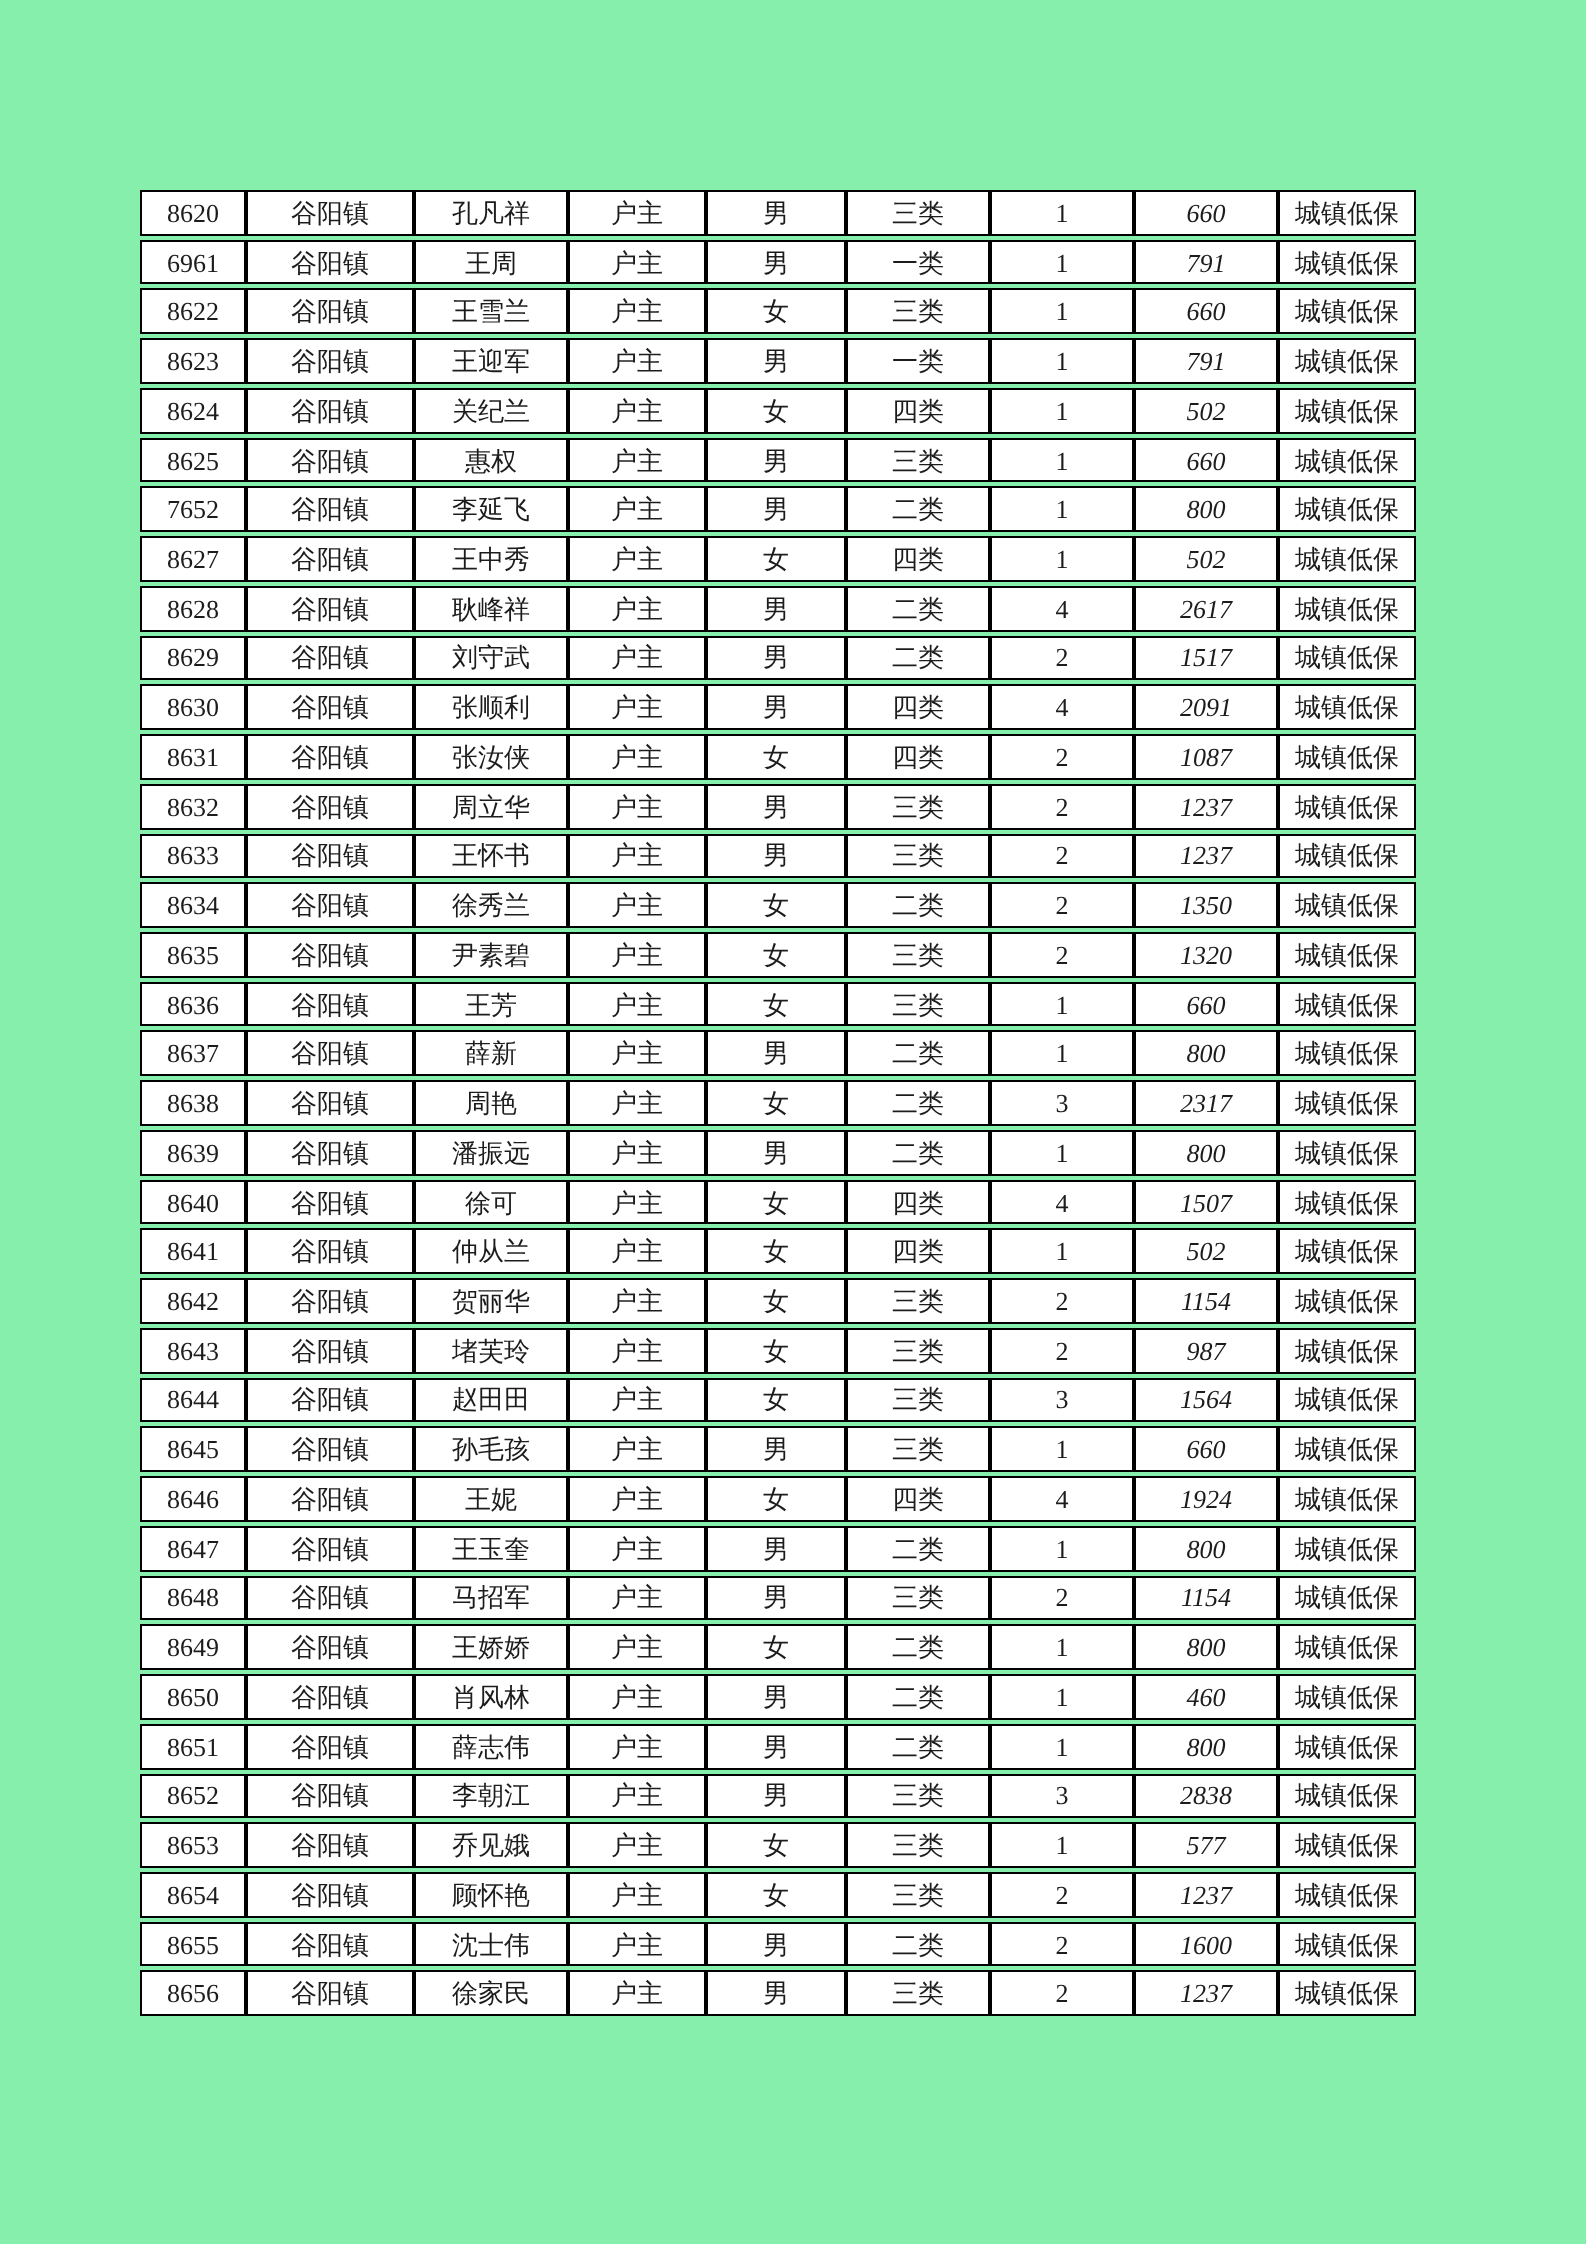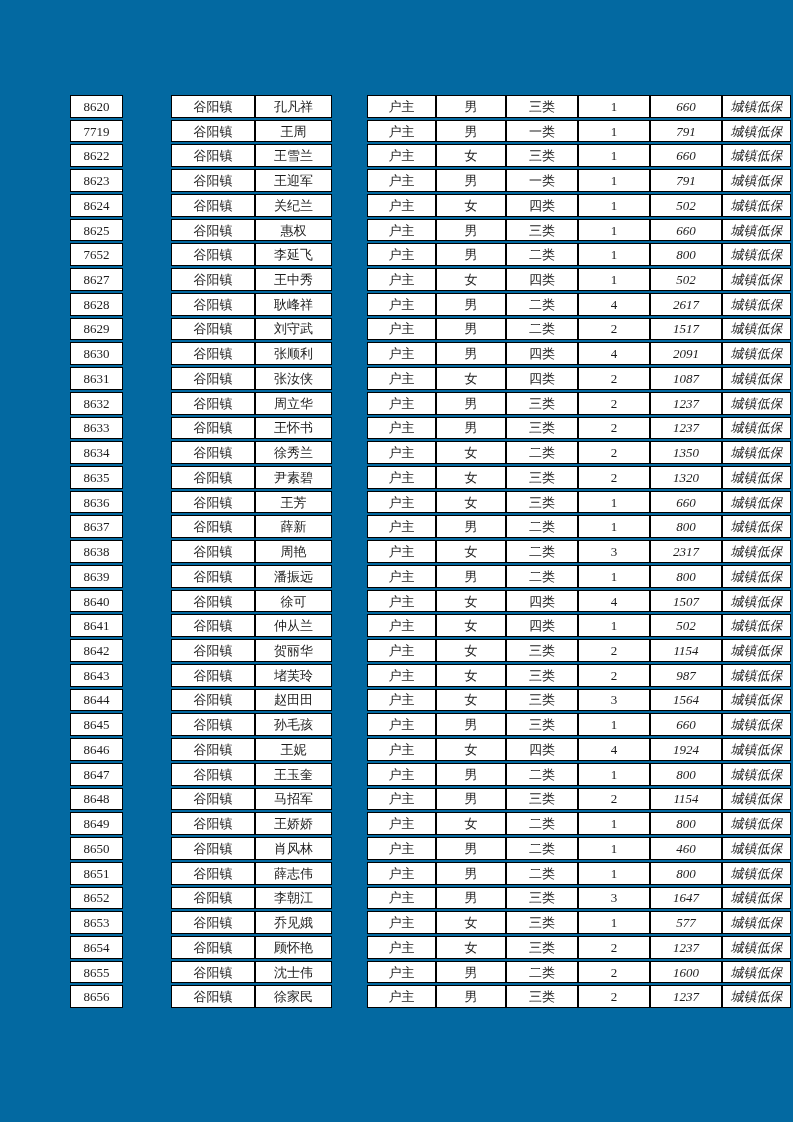--- a/index.html
+++ b/index.html
@@ -1,20 +1,20 @@
 <!DOCTYPE html>
 <html><head>
 <meta charset="utf-8">
 <style>
   html, body { margin: 0; padding: 0; background: #ffffff; }
   .page {
     position: relative;
     width: 793px;
     height: 1122px;
-    background: #0369a1;
+    background: #86efac;
     overflow: hidden;
     font-family: "Liberation Serif", "DejaVu Serif", serif;
     color: #1c1c1c;
   }
   .table-wrap {
     position: absolute;
     left: 70px;
     top: 95px;
     width: 638px;
     height: 913px;
@@ -34,47 +34,47 @@
     background: #ffffff;
     display: flex;
     align-items: center;
     justify-content: center;
     font-size: 13px;
     line-height: 1;
     white-space: nowrap;
     overflow: hidden;
   }
   .c0 { flex: 0 0 53px; }
-  .c1 { flex: 0 0 84px; margin-left: 48px; }
+  .c1 { flex: 0 0 84px; }
   .c2 { flex: 0 0 77px; }
-  .c3 { flex: 0 0 69px; margin-left: 35px; }
+  .c3 { flex: 0 0 69px; }
   .c4 { flex: 0 0 70px; }
   .c5 { flex: 0 0 72px; }
   .c6 { flex: 0 0 72px; }
   .c7 { flex: 0 0 72px; font-style: italic; }
-  .c8 { flex: 0 0 69px; font-style: italic; }
+  .c8 { flex: 0 0 69px; }
 </style>
 </head>
 <body>
 
 <div class="page">
   <div class="table-wrap">
       <div class="trow">
         <div class="tcell c0">8620</div>
         <div class="tcell c1">谷阳镇</div>
         <div class="tcell c2">孔凡祥</div>
         <div class="tcell c3">户主</div>
         <div class="tcell c4">男</div>
         <div class="tcell c5">三类</div>
         <div class="tcell c6">1</div>
         <div class="tcell c7">660</div>
         <div class="tcell c8">城镇低保</div>
       </div>
       <div class="trow">
-        <div class="tcell c0">7719</div>
+        <div class="tcell c0">6961</div>
         <div class="tcell c1">谷阳镇</div>
         <div class="tcell c2">王周</div>
         <div class="tcell c3">户主</div>
         <div class="tcell c4">男</div>
         <div class="tcell c5">一类</div>
         <div class="tcell c6">1</div>
         <div class="tcell c7">791</div>
         <div class="tcell c8">城镇低保</div>
       </div>
       <div class="trow">
@@ -408,21 +408,21 @@
         <div class="tcell c8">城镇低保</div>
       </div>
       <div class="trow">
         <div class="tcell c0">8652</div>
         <div class="tcell c1">谷阳镇</div>
         <div class="tcell c2">李朝江</div>
         <div class="tcell c3">户主</div>
         <div class="tcell c4">男</div>
         <div class="tcell c5">三类</div>
         <div class="tcell c6">3</div>
-        <div class="tcell c7">1647</div>
+        <div class="tcell c7">2838</div>
         <div class="tcell c8">城镇低保</div>
       </div>
       <div class="trow">
         <div class="tcell c0">8653</div>
         <div class="tcell c1">谷阳镇</div>
         <div class="tcell c2">乔见娥</div>
         <div class="tcell c3">户主</div>
         <div class="tcell c4">女</div>
         <div class="tcell c5">三类</div>
         <div class="tcell c6">1</div>

